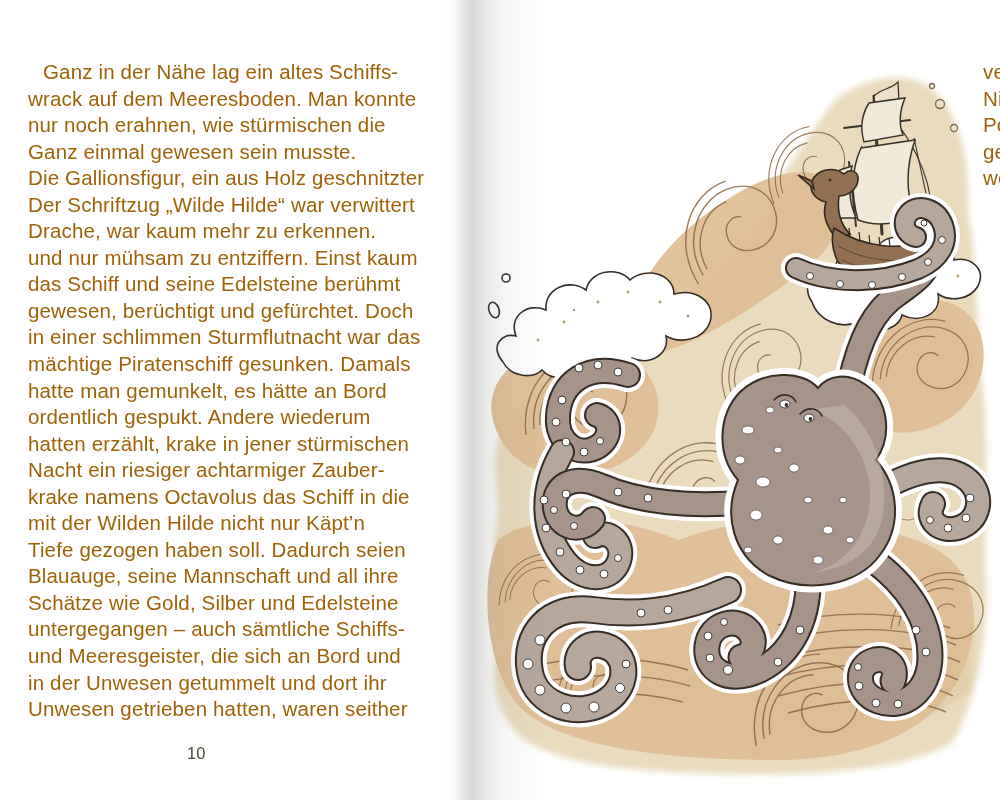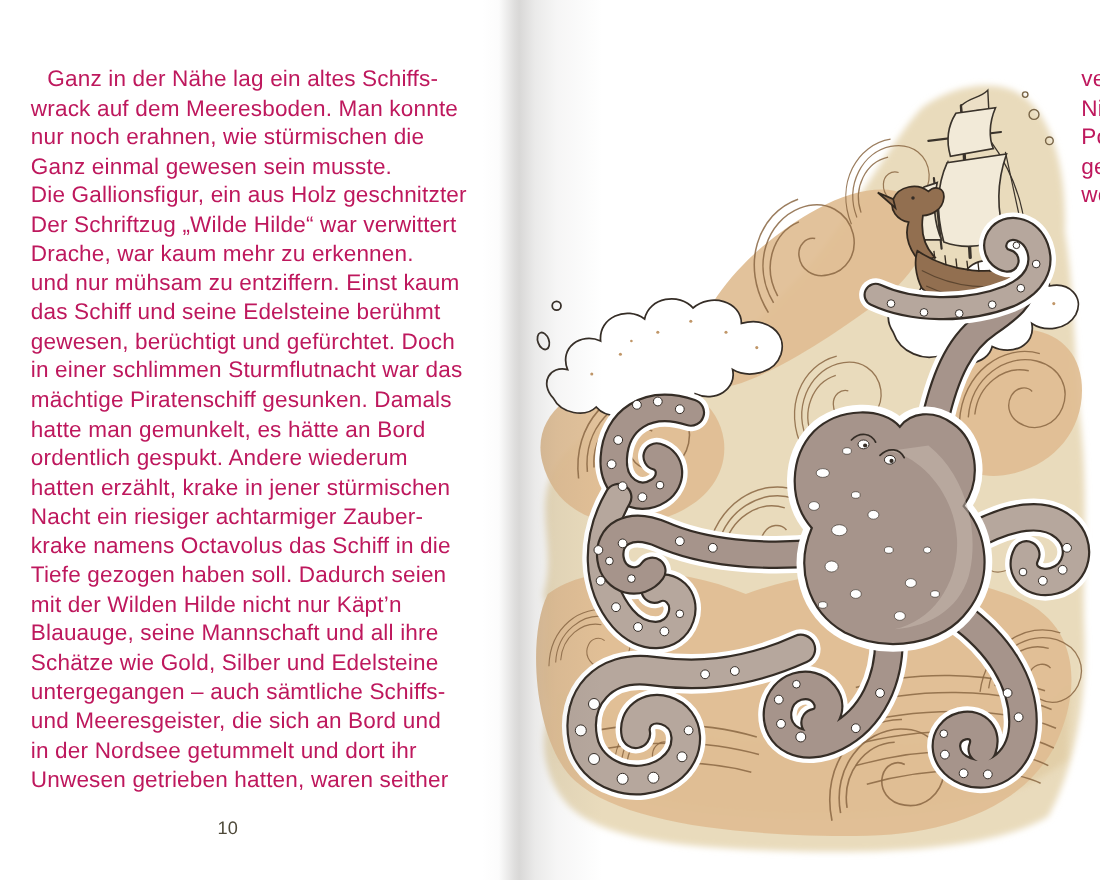--- a/index.html
+++ b/index.html
@@ -4,34 +4,34 @@
 <style>
   html,body{margin:0;padding:0;}
   body{
     width:1000px;height:800px;position:relative;overflow:hidden;
     background:#ffffff;
     font-family:"Liberation Sans", sans-serif;
   }
   .page{position:absolute;top:0;height:800px;}
   .page-text{
     position:absolute;
-    color:#be185d;
+    color:#a16207;
     font-size:20.5px;
     line-height:26.55px;
     letter-spacing:.15px;
   }
   .page-text .line{white-space:nowrap;}
   .left-text{left:28px;top:59px;width:415px;}
   .left-text .line:first-child{text-indent:15px;}
   .right-text{left:528px;top:59px;width:340px;z-index:2;}
   .page-num{
     position:absolute;
     color:#4e4939;
     font-size:16.5px;
-    width:40px;text-align:center;
+    width:40px;
     z-index:3;
   }
   #pn-left{left:187px;top:744px;}
   .spine-shadow{
     position:absolute;left:438px;top:0;width:110px;height:800px;
     background:linear-gradient(to right,
       rgba(96,92,88,0) 0%,
       rgba(96,92,88,0.02) 14%,
       rgba(96,92,88,0.20) 27%,
       rgba(96,92,88,0.24) 31%,
@@ -81,27 +81,27 @@
       <div class="line">und nur mühsam zu entziffern. Einst kaum</div>
       <div class="line">das Schiff und seine Edelsteine berühmt</div>
       <div class="line">gewesen, berüchtigt und gefürchtet. Doch</div>
       <div class="line">in einer schlimmen Sturmflutnacht war das</div>
       <div class="line">mächtige Piratenschiff gesunken. Damals</div>
       <div class="line">hatte man gemunkelt, es hätte an Bord</div>
       <div class="line">ordentlich gespukt. Andere wiederum</div>
       <div class="line">hatten erzählt, krake in jener stürmischen</div>
       <div class="line">Nacht ein riesiger achtarmiger Zauber-</div>
       <div class="line">krake namens Octavolus das Schiff in die</div>
+      <div class="line">mit der Wilden Hilde nicht nur Käpt’n</div>
       <div class="line">Tiefe gezogen haben soll. Dadurch seien</div>
-      <div class="line">mit der Wilden Hilde nicht nur Käpt’n</div>
       <div class="line">Blauauge, seine Mannschaft und all ihre</div>
       <div class="line">Schätze wie Gold, Silber und Edelsteine</div>
       <div class="line">untergegangen – auch sämtliche Schiffs-</div>
       <div class="line">und Meeresgeister, die sich an Bord und</div>
-      <div class="line">in der Nordsee getummelt und dort ihr</div>
+      <div class="line">in der Unwesen getummelt und dort ihr</div>
       <div class="line">Unwesen getrieben hatten, waren seither</div>
     </div>
   <div class="page-num" id="pn-left">10</div>
 </div>
 
 <div class="page" style="left:455px;width:545px;">
   <div class="page-text right-text">
       <div class="line">verschollen: Klabautermänner,</div>
       <div class="line">Nixen, Wind- und Sturmhexen,</div>
       <div class="line">Poltergeister und Piraten-</div>

